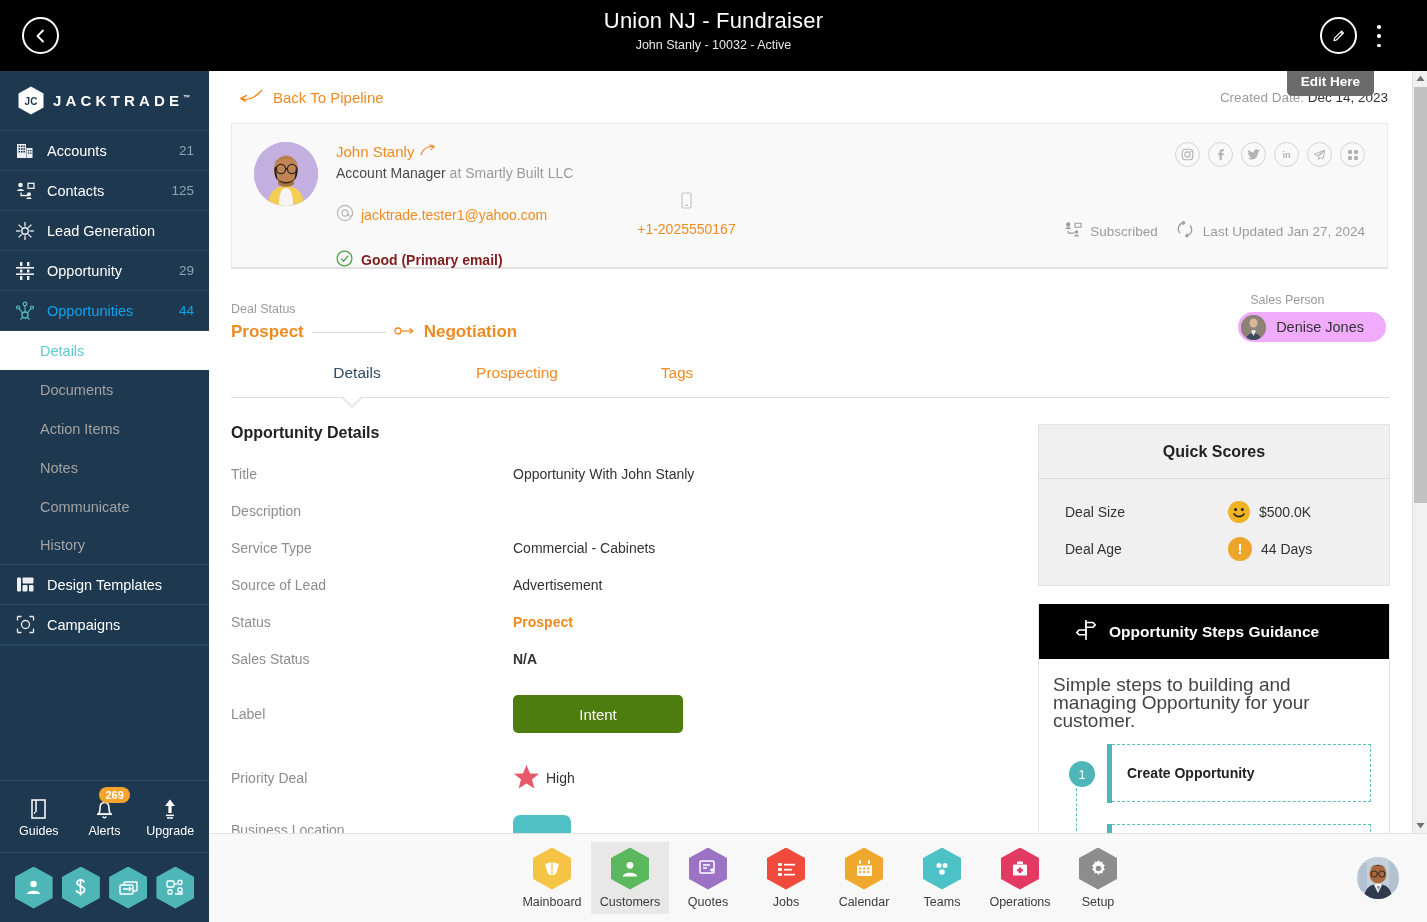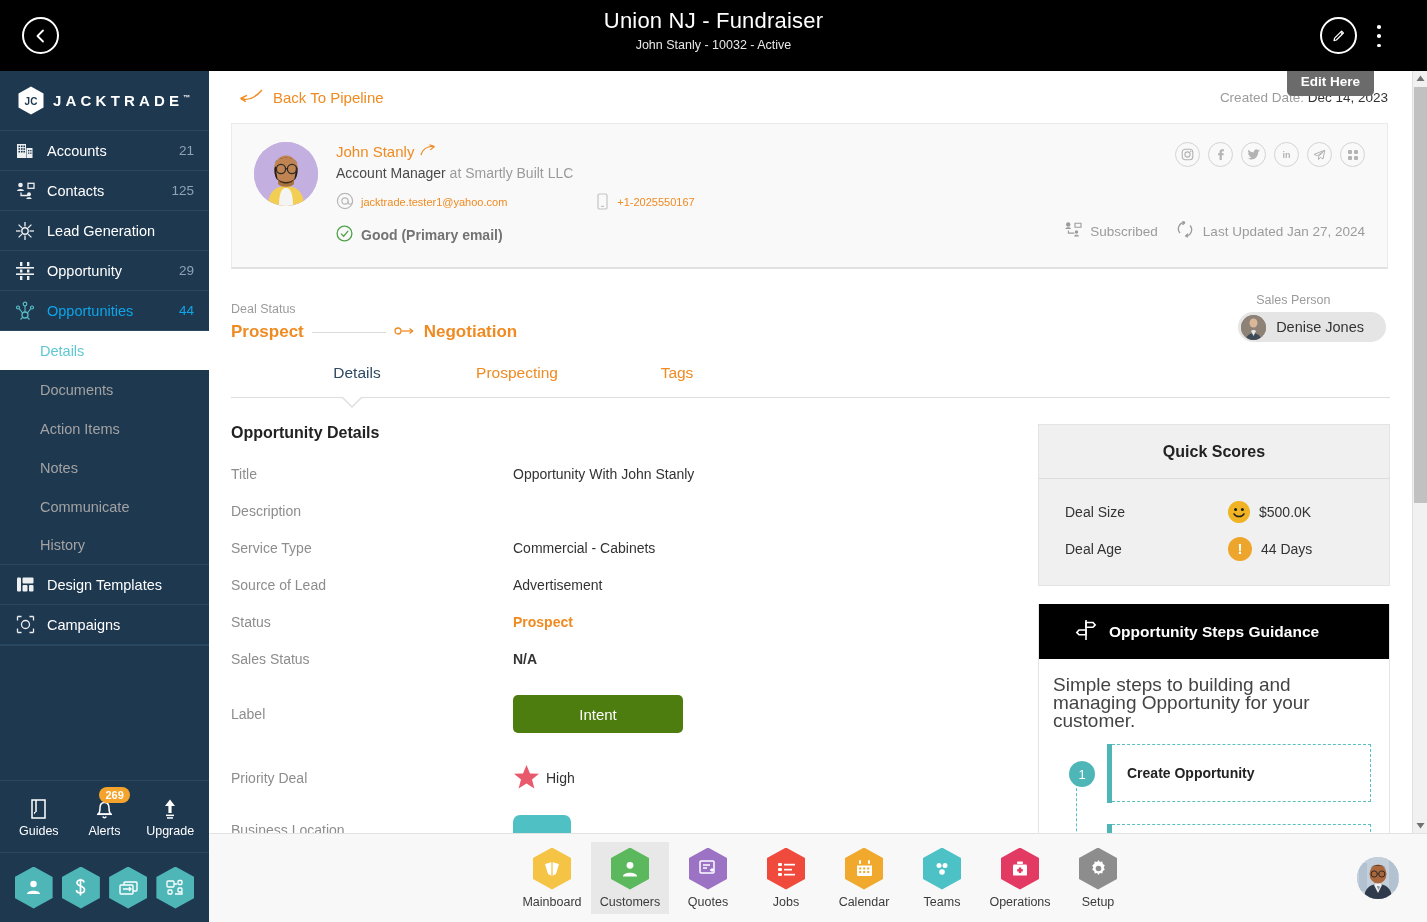--- a/index.html
+++ b/index.html
@@ -137,44 +137,44 @@
     margin:0 4px 0 2px;
   }
   .avatar {
     width:64px; height:64px; border-radius:50%; flex:0 0 auto; margin-right:18px;
     background:#c4b0e0; overflow:hidden; position:relative;
   }
   .contact-main { flex:1 1 auto; padding-top:1px; }
   .c-name { color:#ef8b22; font-size:15px; display:flex; align-items:center; gap:6px; cursor:pointer;}
   .c-role { font-size:14px; color:#4a4a4a; margin-top:5px; }
   .c-role span { color:#9b9b9b; }
-  .c-line { display:flex; align-items:center; margin-top:11px; font-size:11px; }
+  .c-line { display:flex; align-items:center; margin-top:11px; font-size:14px; }
   .c-email { color:#ef8b22; display:flex; align-items:center; gap:7px; }
-  .c-phone { color:#ef8b22; display:flex; align-items:center; gap:9px; margin-left:90px; }
-  .c-good { display:flex; align-items:center; gap:8px; margin-top:13px; color:#737373; font-weight:bold; font-size:14px;}
+  .c-phone { color:#ef8b22; display:flex; align-items:center; gap:9px; margin-left:90px;flex-direction:column; }
+  .c-good { display:flex; align-items:center; gap:8px; margin-top:13px; color:#7f1d1d; font-weight:bold; font-size:14px;}
   .contact-right { position:absolute; right:22px; top:18px; text-align:right; }
   .socials { display:flex; gap:8px; justify-content:flex-end; }
   .soc {
     width:25px; height:25px; border-radius:50%; border:1px solid #d4d4d4;
     display:flex; align-items:center; justify-content:center; color:#b3b3b3; cursor:pointer;
   }
   .meta-row { position:absolute; right:22px; bottom:26px; display:flex; align-items:center; gap:8px;
               color:#9b9b9b; font-size:13.5px; white-space:nowrap;}
 
   
   .deal-row { display:flex; align-items:flex-end; justify-content:space-between; padding:24px 6px 0 2px; }
   .deal-left .dl-label { color:#9b9b9b; font-size:12.5px; }
   .deal-stage { display:flex; align-items:center; gap:0; margin-top:6px; }
   .stage-a { color:#ef8b22; font-size:17px; font-weight:bold; }
   .stage-line { width:74px; height:1px; background:#d9d9d9; margin:0 8px; }
   .stage-b { color:#ef8b22; font-size:17px; font-weight:bold; margin-left:8px; }
   .sp-wrap { text-align:left; }
-  .sp-label { color:#9b9b9b; font-size:12.5px; margin-bottom:5px; margin-left:18px;}
+  .sp-label { color:#9b9b9b; font-size:12.5px; margin-bottom:5px; margin-left:12px;}
   .sp-chip {
-    background:#e5e5e5; border-radius:16px; height:30px; display:flex; align-items:center;
+    background:#f0abfc; border-radius:16px; height:30px; display:flex; align-items:center;
     padding:0 22px 0 3px; gap:10px;
   }
   .sp-av { width:25px; height:25px; border-radius:50%; overflow:hidden; background:#8a8a8a; flex:0 0 auto;}
   .sp-name { font-size:14.5px; color:#333; }
 
   
   .tabs { display:flex; padding:22px 0 0 48px; gap:0; position:relative; }
   .tab { width:160px; text-align:center; font-size:15.5px; color:#ef8b22; cursor:pointer; padding-bottom:15px; }
   .tab.active { color:#2e4a63; }
   .tabs-line { position:relative; height:1px; background:#dedede; margin:0 2px 0 2px; }

